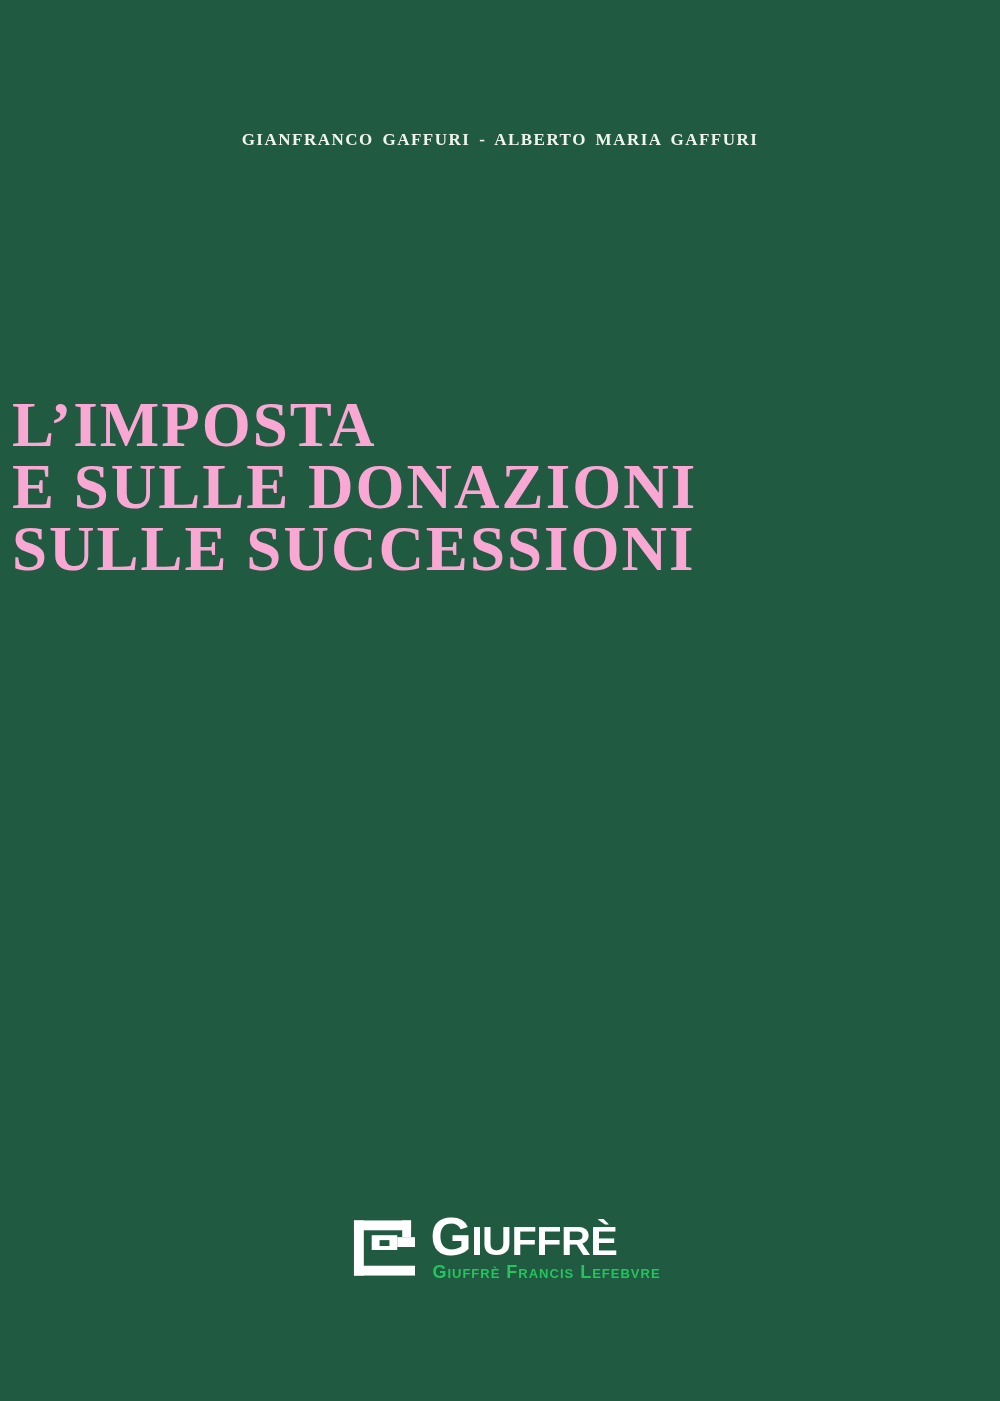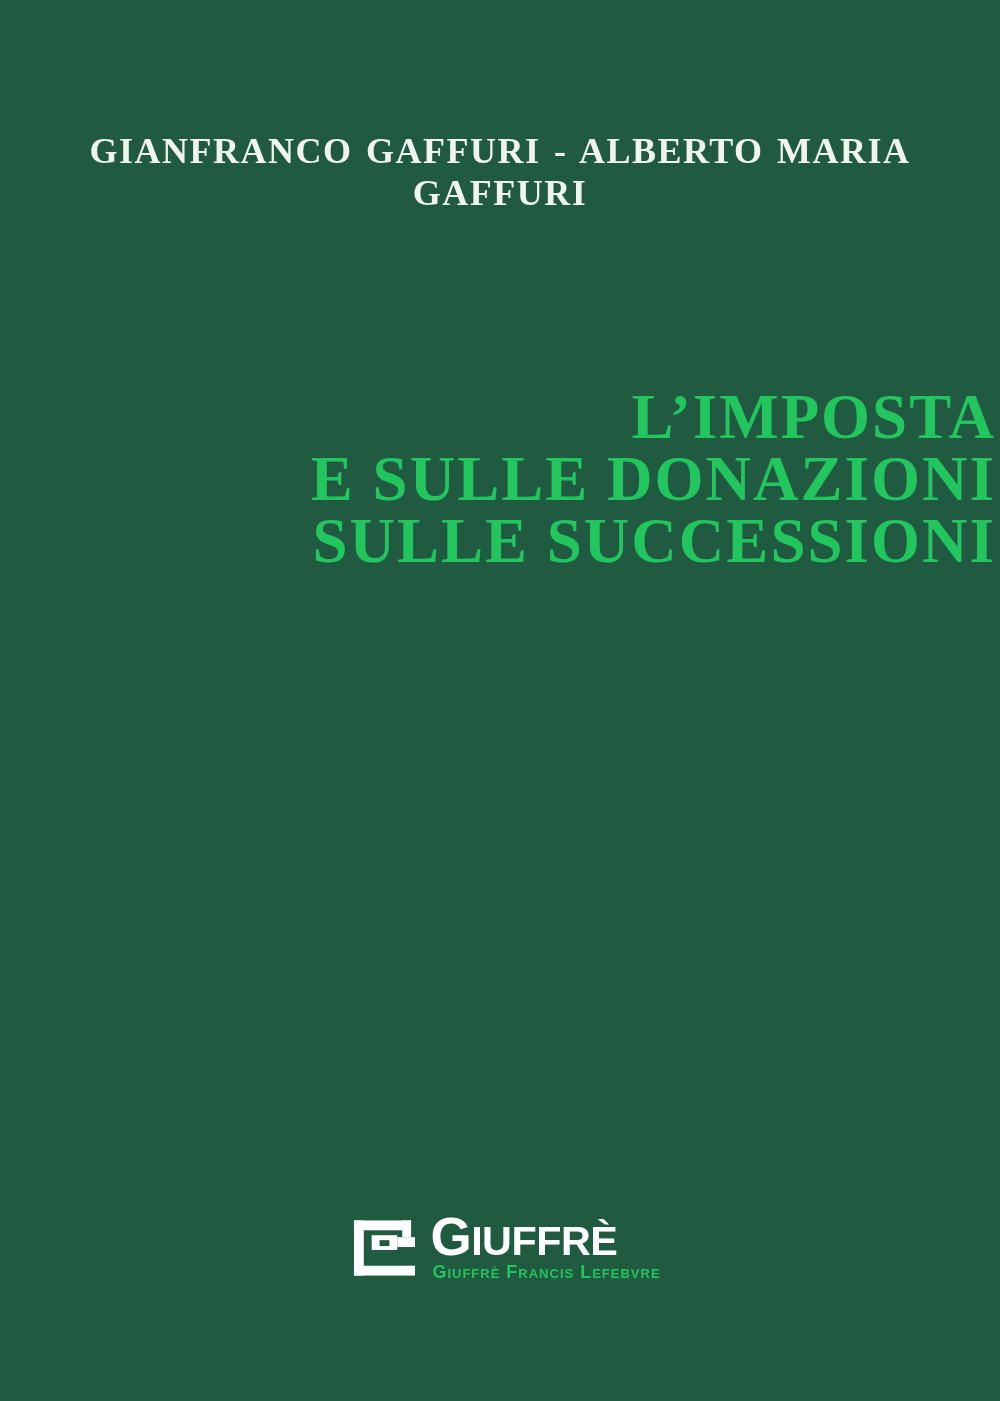--- a/index.html
+++ b/index.html
@@ -15,38 +15,38 @@
     font-family: "Liberation Serif", serif;
   }
   .authors {
     position: absolute;
     top: 130px;
     left: 0;
     right: 0;
     text-align: center;
     font-family: "Liberation Serif", serif;
     font-weight: 700;
-    font-size: 36px;
+    font-size: 17px;
     letter-spacing: 1.5px;
     word-spacing: 3px;
     color: #EFF4EF;
   }
   .title {
     position: absolute;
     top: 382px;
     left: 0;
     right: 0;
-    margin: 4px;
-    text-align: right;
+    margin: 12px;
+    text-align: left;
     font-family: "Liberation Serif", serif;
     font-weight: 700;
     font-size: 63px;
     line-height: 62px;
     letter-spacing: 2px;
-    color: #22c55e;
+    color: #f9a8d4;
   }
   .title .title-line {
     display: block;
   }
   .publisher {
     position: absolute;
     top: 1212px;
     left: 0;
     right: 0;
     height: 72px;

